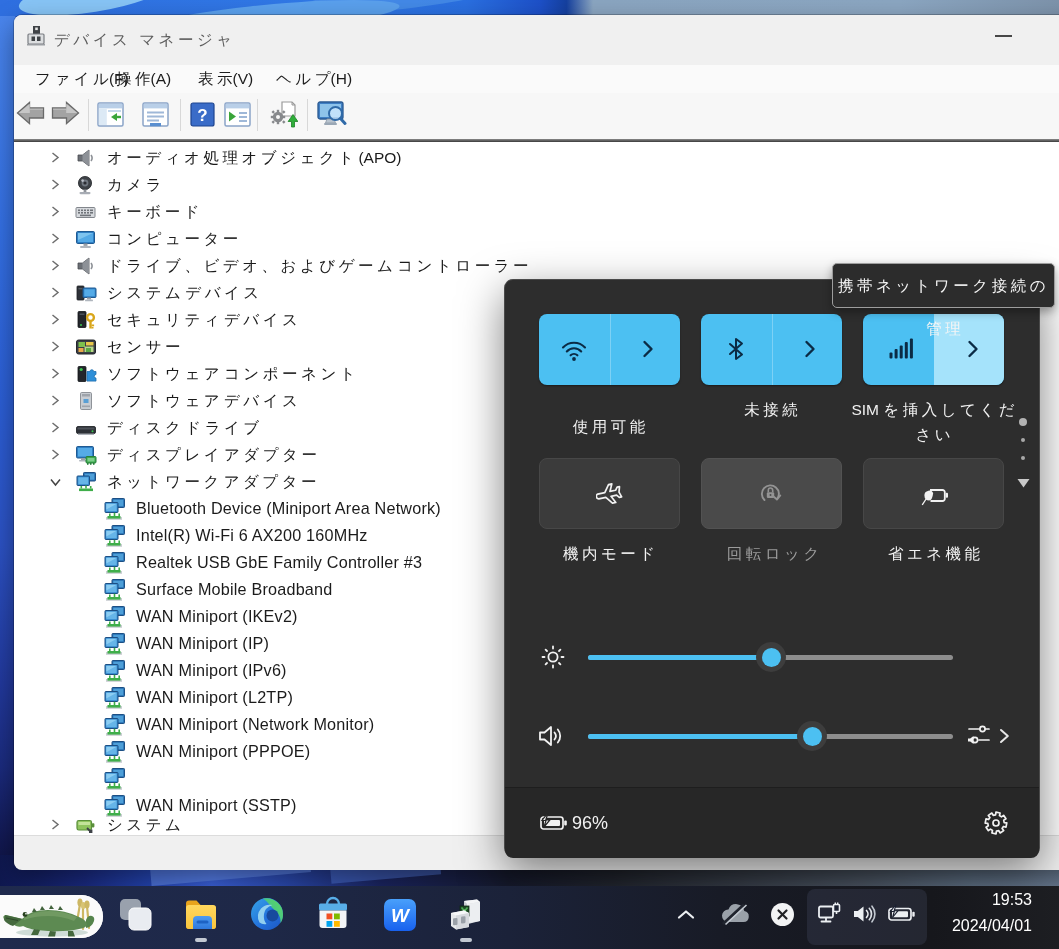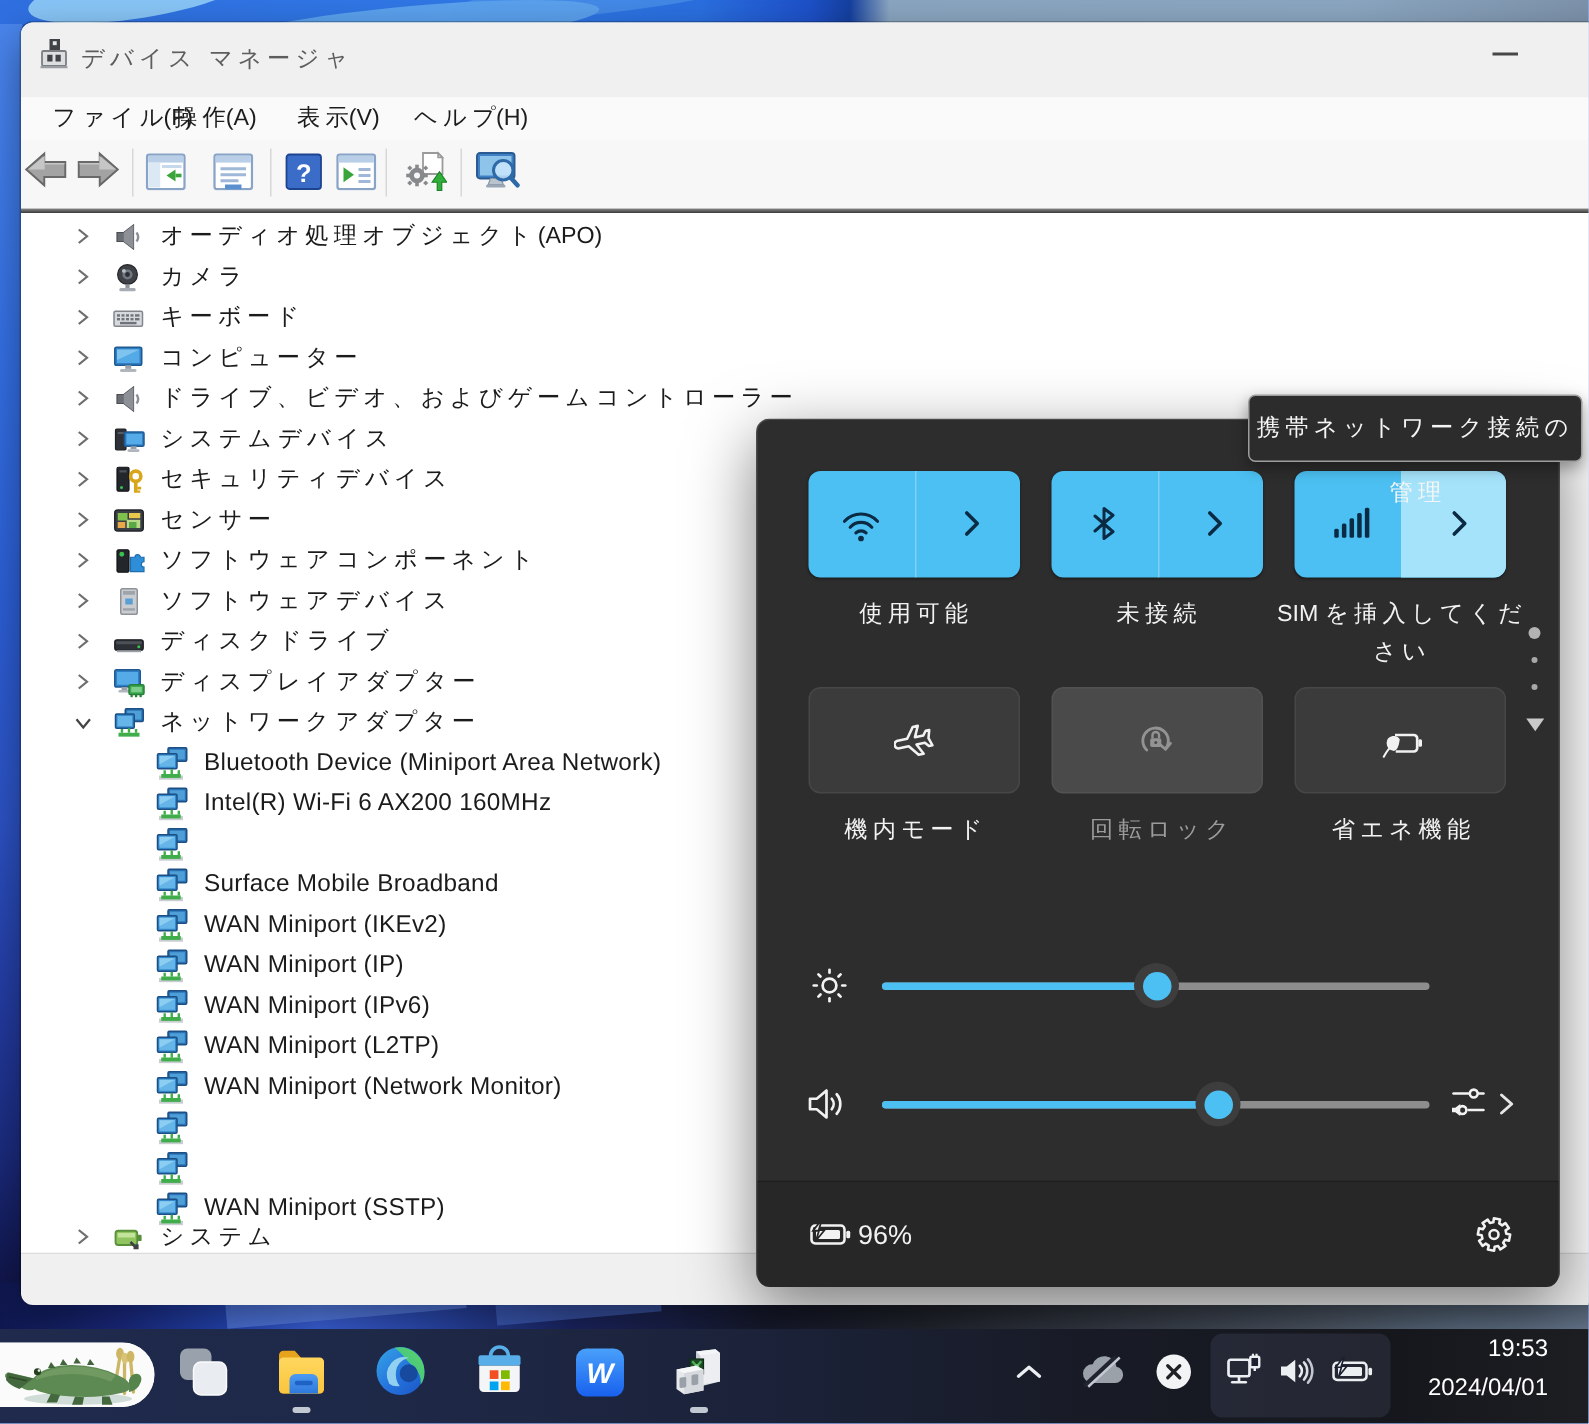--- a/index.html
+++ b/index.html
@@ -439,20 +439,21 @@
             <rect x="2" y="5.5" width="13" height="10" rx="0.8" fill="#3388cc" stroke="#1c4f84" stroke-width="1"></rect>
             <rect x="3.3" y="6.8" width="10.4" height="7.4" fill="#66b5e8"></rect>
             <path d="M3.3 6.8 L13.7 6.8 L3.3 12.5 Z" fill="#8ccdf2"></path>
             <rect x="3" y="20" width="16" height="2.8" fill="#c9cdd2"></rect>
             <rect x="4.5" y="19" width="13" height="2.6" fill="#3fae4a"></rect>
             <rect x="6" y="16.5" width="1.6" height="2.6" fill="#3fae4a"></rect>
             <rect x="10.7" y="15.8" width="1.6" height="3.3" fill="#3fae4a"></rect>
             <rect x="15.4" y="16.5" width="1.6" height="2.6" fill="#3fae4a"></rect>
           </svg>
         </span>
+        <span class="lb2">Realtek USB GbE Family Controller #3</span>
       </div>
     <div class="row" style="top:433.5px">
         <span class="ic2">
           <svg width="23" height="24" viewBox="0 0 23 24">
             <rect x="9" y="1.5" width="12.5" height="9" rx="0.8" fill="#2a72b4" stroke="#1c4f84" stroke-width="1"></rect>
             <rect x="10.3" y="2.8" width="9.9" height="6.4" fill="#4e9fd8"></rect>
             <rect x="2" y="5.5" width="13" height="10" rx="0.8" fill="#3388cc" stroke="#1c4f84" stroke-width="1"></rect>
             <rect x="3.3" y="6.8" width="10.4" height="7.4" fill="#66b5e8"></rect>
             <path d="M3.3 6.8 L13.7 6.8 L3.3 12.5 Z" fill="#8ccdf2"></path>
             <rect x="3" y="20" width="16" height="2.8" fill="#c9cdd2"></rect>
@@ -557,20 +558,21 @@
             <rect x="2" y="5.5" width="13" height="10" rx="0.8" fill="#3388cc" stroke="#1c4f84" stroke-width="1"></rect>
             <rect x="3.3" y="6.8" width="10.4" height="7.4" fill="#66b5e8"></rect>
             <path d="M3.3 6.8 L13.7 6.8 L3.3 12.5 Z" fill="#8ccdf2"></path>
             <rect x="3" y="20" width="16" height="2.8" fill="#c9cdd2"></rect>
             <rect x="4.5" y="19" width="13" height="2.6" fill="#3fae4a"></rect>
             <rect x="6" y="16.5" width="1.6" height="2.6" fill="#3fae4a"></rect>
             <rect x="10.7" y="15.8" width="1.6" height="3.3" fill="#3fae4a"></rect>
             <rect x="15.4" y="16.5" width="1.6" height="2.6" fill="#3fae4a"></rect>
           </svg>
         </span>
+        <span class="lb2">WAN Miniport (PPPOE)</span>
       </div>
     <div class="row" style="top:622.5px">
         <span class="ic2">
           <svg width="23" height="24" viewBox="0 0 23 24">
             <rect x="9" y="1.5" width="12.5" height="9" rx="0.8" fill="#2a72b4" stroke="#1c4f84" stroke-width="1"></rect>
             <rect x="10.3" y="2.8" width="9.9" height="6.4" fill="#4e9fd8"></rect>
             <rect x="2" y="5.5" width="13" height="10" rx="0.8" fill="#3388cc" stroke="#1c4f84" stroke-width="1"></rect>
             <rect x="3.3" y="6.8" width="10.4" height="7.4" fill="#66b5e8"></rect>
             <path d="M3.3 6.8 L13.7 6.8 L3.3 12.5 Z" fill="#8ccdf2"></path>
             <rect x="3" y="20" width="16" height="2.8" fill="#c9cdd2"></rect>
@@ -671,21 +673,21 @@
         </span>
       </div>
     <div class="half" style="left:70.5px;background:#a5e3fb;border-radius:0 8px 8px 0">
         <span class="abs" style="left:33px;top:26px">
           <svg width="12" height="18" viewBox="0 0 12 18">
             <path d="M2.5 2 L9.5 9 L2.5 16" fill="none" stroke="#0b2b45" stroke-width="2.4" stroke-linecap="round" stroke-linejoin="round"></path>
           </svg>
         </span>
       </div>
   </div>
-  <div class="qlab" style="left:14px;top:117px"><span class="jp">使用可能</span></div>
+  <div class="qlab" style="left:14px;top:134px"><span class="jp">使用可能</span></div>
   <div class="qlab" style="left:176px;top:117px"><span class="jp">未接続</span></div>
   <div class="qlab" style="left:338px;top:117px">SIM <span class="jp">を挿入してくだ</span><br><span class="jp">さい</span></div>
 
   <div class="qbtn dark" style="left:34px;top:178px">
       <span class="abs" style="left:56px;top:21px">
         <svg width="28" height="28" viewBox="0 0 28 28">
           <path d="M26 11.5 h-7.2 L13.5 4.5 h-3.4 l3.4 7 H7.8 L5.6 8.8 H3.2 l1.6 5.2 -1.6 5.2 h2.4 l2.2 -2.7 h5.7 l-3.4 7 h3.4 l5.3 -7 H26 a2.6 2.6 0 0 0 0 -5 z" fill="none" stroke="#f2f2f2" stroke-width="1.7" stroke-linejoin="round" transform="translate(28,0) scale(-1,1) rotate(12 14 14)"></path>
         </svg>
       </span>
     </div>

